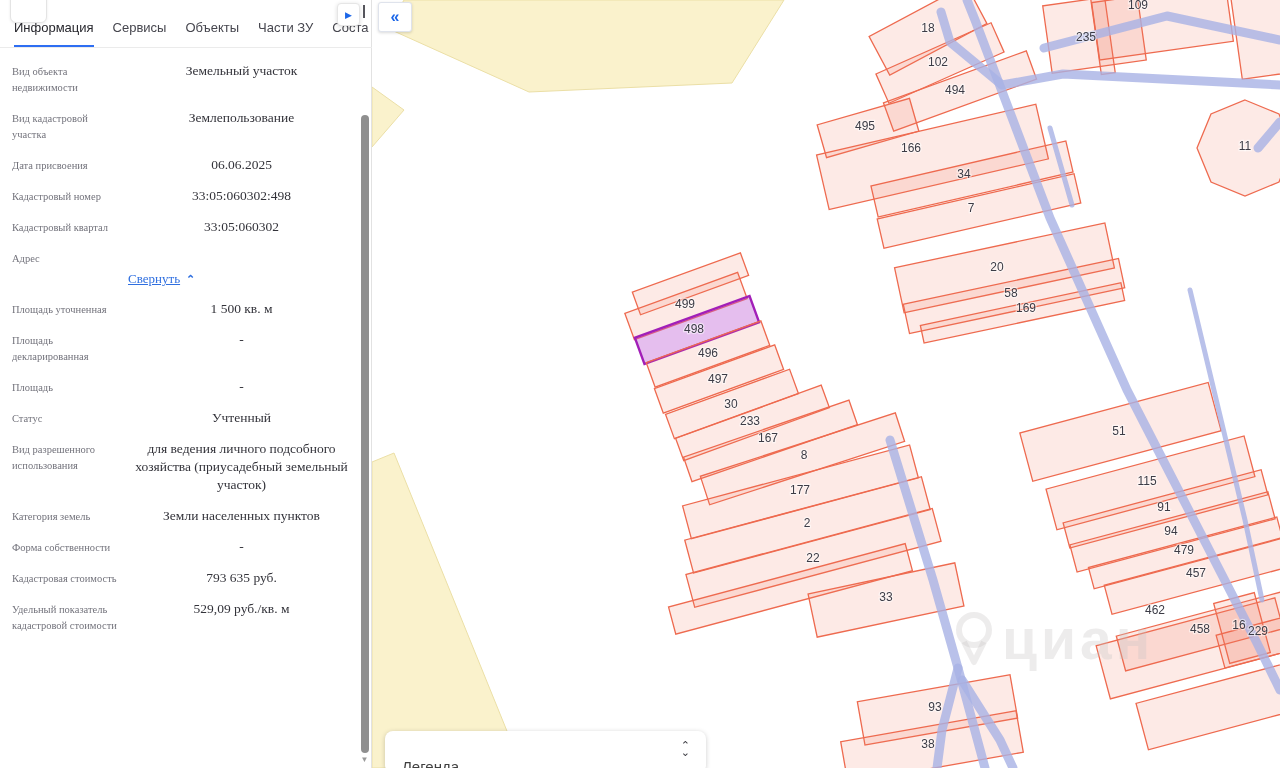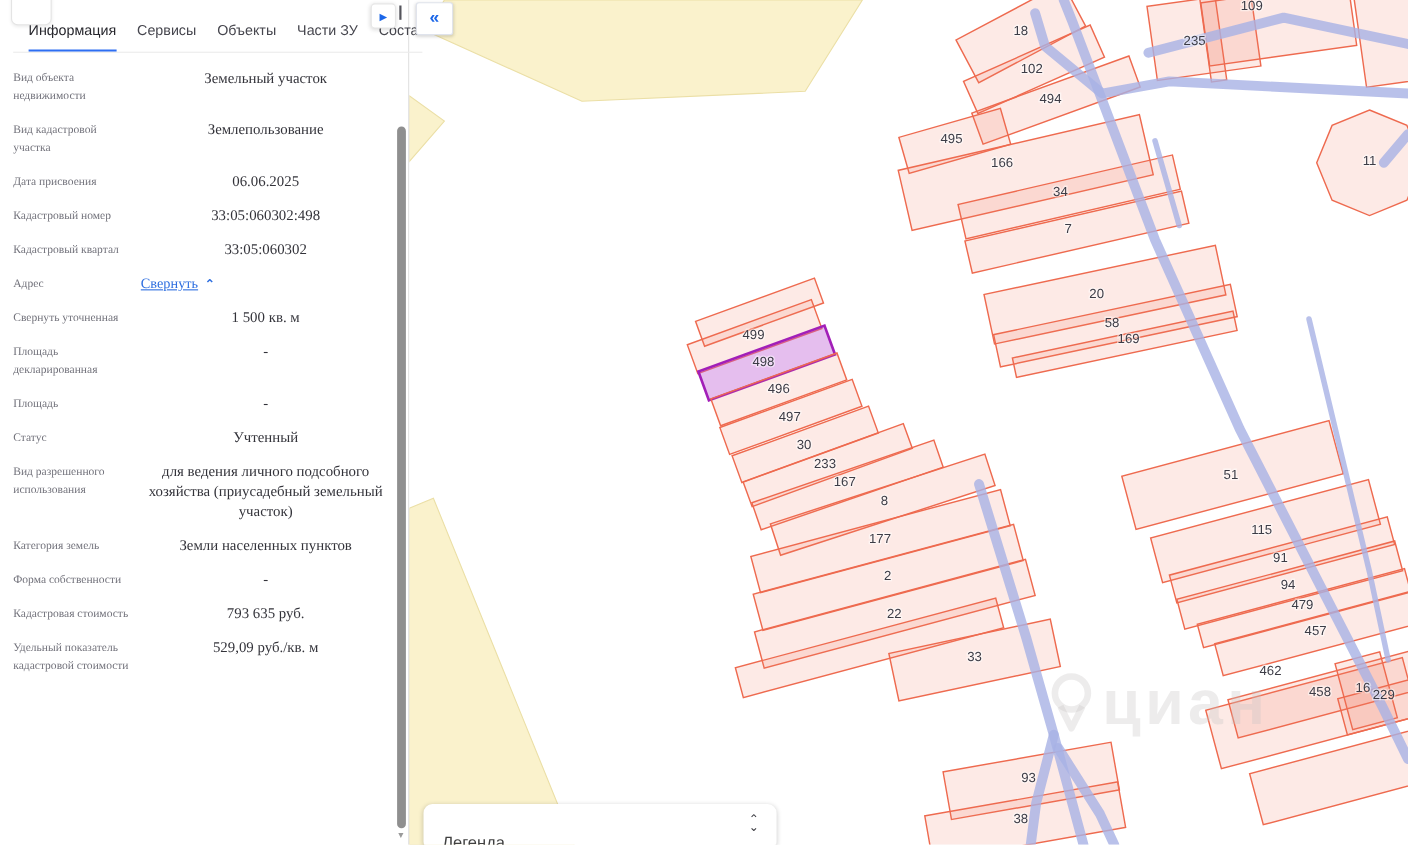--- a/index.html
+++ b/index.html
@@ -5,35 +5,35 @@
   * { margin:0; padding:0; box-sizing:border-box; }
   html,body { width:1280px; height:768px; overflow:hidden; background:#fff;
               font-family:"Liberation Sans", sans-serif; }
   .stage { position:relative; width:1280px; height:768px; overflow:hidden; }
 
   
   .panel { position:absolute; left:0; top:0; width:372px; height:768px; background:#fff;
            border-right:1px solid #e2e2e2; z-index:5; }
   .cut-btn { position:absolute; left:10px; top:-8px; width:37px; height:31px; background:#fff;
              border:1px solid #e4e4e4; border-radius:6px; box-shadow:0 1px 3px rgba(0,0,0,.08); }
-  .tabs { position:absolute; left:12px; top:20px; width:372px; height:28px;
+  .tabs { position:absolute; left:0; top:20px; width:372px; height:28px;
           border-bottom:1px solid #ebebeb; display:flex; gap:19px; padding-left:14px;
           font-size:13px; color:#46464e; white-space:nowrap; overflow:hidden; }
   .tab { padding-bottom:9px; cursor:pointer; }
   .tab.active { color:#26262c; border-bottom:2px solid #2e6ef2; }
   .tab-scroll { position:absolute; left:337px; top:3px; width:23px; height:23px; background:#fff;
                 border:1px solid #e6e6e6; border-radius:4px; box-shadow:0 1px 4px rgba(0,0,0,.14);
                 color:#1b66e8; font-size:9px; display:flex; align-items:center; justify-content:center; }
   .tab-clip { position:absolute; left:363px; top:5px; width:2px; height:13px; background:#55555c; }
 
   .fields { position:absolute; left:0; top:48px; width:355px; padding:14px 0 0 12px; }
   .frow { display:grid; grid-template-columns:116px 1fr; margin-bottom:13px;font-family:Liberation Serif, serif; }
   .flabel { font-size:10.5px; line-height:16px; color:#73737c; padding-top:2px; padding-right:8px; }
   .fvalue { font-size:13.5px; line-height:18px; color:#33333a;text-align:center; }
-  .addr-link-row { margin-top:0; }
+  .addr-link-row { margin-top:20px; }
   .addr-link { font-size:13px; color:#2f6fe0; text-decoration:underline; cursor:pointer; }
   .addr-caret { font-size:11px; color:#2f6fe0; margin-left:6px; font-weight:bold; }
 
   .pscroll-thumb { position:absolute; right:2px; top:115px; width:8px; height:638px;
                    background:#8f8f8f; border-radius:4px; }
   .pscroll-down { position:absolute; right:2px; top:755px; width:9px; height:12px; color:#9a9a9a;
                   font-size:8px; text-align:center; }
 
   
   .map { position:absolute; left:372px; top:0; width:908px; height:768px; background:#ffffff; }
@@ -312,21 +312,21 @@
       </div>
       <div class="frow">
         <div class="flabel">Адрес</div>
         <div>
           <div class="addr-link-row">
             <span class="addr-link">Свернуть</span><span class="addr-caret">⌃</span>
           </div>
         </div>
       </div>
       <div class="frow">
-        <div class="flabel">Свернуть уточненная</div>
+        <div class="flabel">Площадь уточненная</div>
         <div class="fvalue">1 500 кв. м</div>
       </div>
       <div class="frow">
         <div class="flabel">Площадь декларированная</div>
         <div class="fvalue">-</div>
       </div>
       <div class="frow">
         <div class="flabel">Площадь</div>
         <div class="fvalue">-</div>
       </div>

